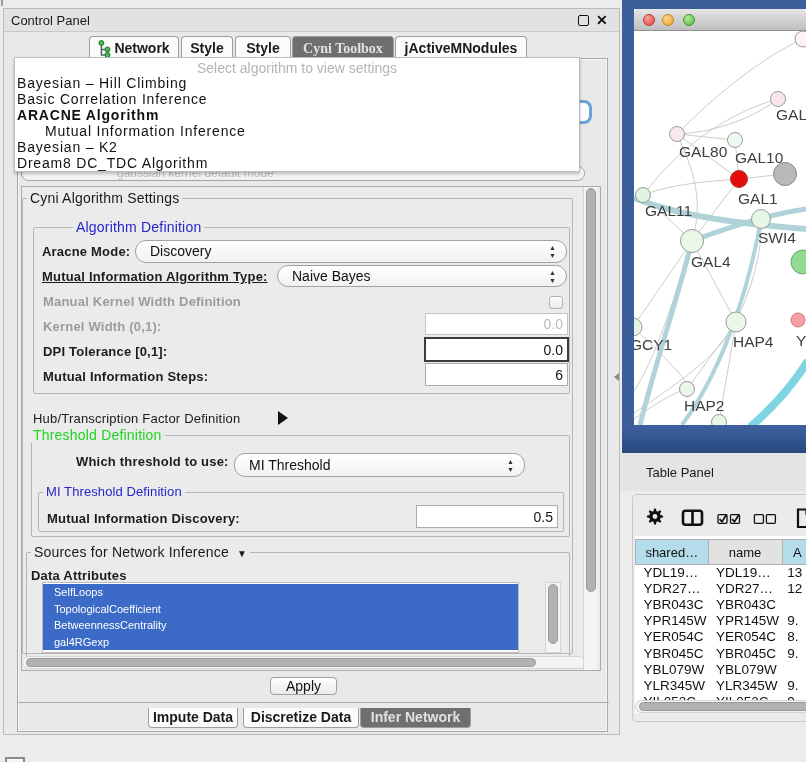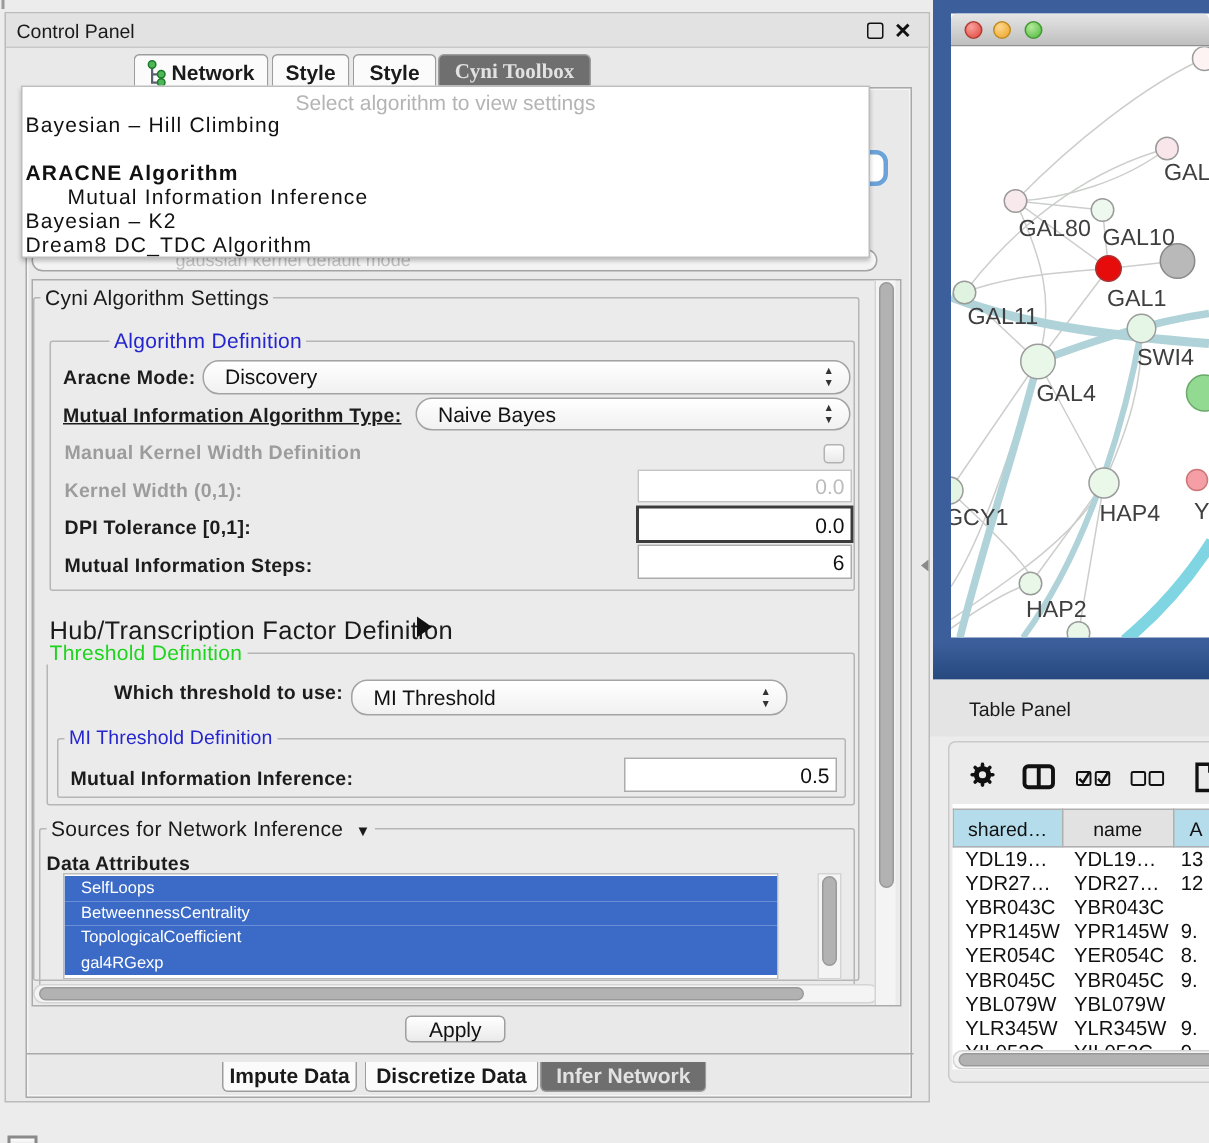--- a/index.html
+++ b/index.html
@@ -76,20 +76,21 @@
         <path d="M3.4 6 V16 H7.5 M3.4 10.5 H7.5" stroke="#5a6070" stroke-width="1.5" fill="none"></path>
         <circle cx="3.4" cy="4" r="2.5" fill="#4db657" stroke="#1d7a2a" stroke-width="1"></circle>
         <circle cx="9.5" cy="10.5" r="2.5" fill="#4db657" stroke="#1d7a2a" stroke-width="1"></circle>
         <circle cx="9.5" cy="16" r="2.5" fill="#4db657" stroke="#1d7a2a" stroke-width="1"></circle>
       </svg>
       <span style="margin-left:16px">Network</span>
     </div>
     <div class="abs tab" style="left:177px;width:52px;">Style</div>
     <div class="abs tab" style="left:231px;width:56px;">Style</div>
     <div class="abs tab tabsel" style="left:288px;width:102px;font-family:Liberation Serif, serif;">Cyni Toolbox</div>
+    <div class="abs tab" style="left:391px;width:132px;">jActiveMNodules</div>
 
     <div id="content" class="abs">
       <div class="abs focusring" style="left:12px;top:41px;width:562px;height:24px;"></div>
       <div class="abs combo" style="left:3px;top:107px;width:564px;height:15px;color:#c0c0c0;
            font-size:12px;line-height:13px;padding-left:95px;overflow:hidden;">gaussian kernel default mode</div>
 
       <div id="scrollwrap" class="abs">
 
         <div class="abs group" style="left:0px;top:11px;width:551px;height:456px;">
           <div class="gtitle" style="color:#1a1a1a;">Cyni Algorithm Settings</div>
@@ -105,42 +106,42 @@
             <div class="abs lbl dis" style="left:9px;top:66px;">Manual Kernel Width Definition</div>
             <div class="abs" style="left:515px;top:68px;width:14px;height:13px;border:1px solid #b3b3b3;border-radius:3px;background:linear-gradient(#fdfdfd,#e9e9e9);"></div>
             <div class="abs lbl dis" style="left:9px;top:91px;">Kernel Width (0,1):</div>
             <input class="abs tfield" style="left: 391px; top: 85px; width: 143px; height: 22px; color: rgb(188, 188, 188); border-color: rgb(196, 196, 196);" value="0.0" readonly="">
             <div class="abs lbl" style="left:9px;top:116px;">DPI Tolerance [0,1]:</div>
             <input class="abs tfield" style="left: 390px; top: 109px; width: 145px; height: 25px; border: 2px solid rgb(60, 60, 60);" value="0.0" readonly="">
             <div class="abs lbl" style="left:9px;top:141px;">Mutual Information Steps:</div>
             <input class="abs tfield" style="left: 391px; top: 135px; width: 143px; height: 23px;" value="6" readonly="">
           </div>
 
-          <div class="abs" style="left:10px;top:212px;font-size:17px;letter-spacing:0.2px;color:#1a1a1a;">Hub/Transcription Factor Definition</div>
+          <div class="abs" style="left:10px;top:212px;font-size:13px;letter-spacing:0.2px;color:#1a1a1a;">Hub/Transcription Factor Definition</div>
           <div class="abs" style="left:255px;top:212px;width:0;height:0;border-left:10px solid #111;border-top:7px solid transparent;border-bottom:7px solid transparent;"></div>
 
           <div class="abs group" style="left:8px;top:236px;width:539px;height:102px;">
             <div class="gtitle" style="color:#1fd41f;left:-2px;">Threshold Definition</div>
             <div class="abs lbl" style="left:44px;top:18px;">Which threshold to use:</div>
             <div class="abs combo" style="left:202px;top:17px;width:291px;height:24px;line-height:22px;padding-left:14px;">MI Threshold
               <div class="updn" style="top:4px;">▲<br>▼</div></div>
             <div class="abs group" style="left:6px;top:56px;width:526px;height:40px;">
               <div class="gtitle" style="color:#2525cd;font-size:13px;letter-spacing:0.1px;">MI Threshold Definition</div>
-              <div class="abs lbl" style="left:8px;top:18px;">Mutual Information Inference:</div>
+              <div class="abs lbl" style="left:8px;top:18px;">Mutual Information Discovery:</div>
               <input class="abs tfield" style="left: 377px; top: 12px; width: 142px; height: 23px;" value="0.5" readonly="">
             </div>
           </div>
 
           <div class="abs group" style="left:3px;top:353px;width:544px;height:110px;border-bottom:none;">
             <div class="gtitle" style="color:#1a1a1a;">Sources for Network Inference &nbsp;<span style="font-size:10px">▼</span></div>
             <div class="abs lbl" style="left:4px;top:15px;">Data Attributes</div>
             <div class="abs" style="left:15px;top:29px;width:477px;height:71px;background:#fff;border:1px solid #bbb;overflow:hidden;">
               <div class="selrow" style="margin-top:1px;">SelfLoops</div>
+              <div class="selrow">TopologicalCoefficient</div>
               <div class="selrow">BetweennessCentrality</div>
-              <div class="selrow">TopologicalCoefficient</div>
               <div class="selrow">gal4RGexp</div>
             </div>
             <div class="abs sbtrack" style="left:518px;top:29px;width:16px;height:71px;">
               <div class="sbthumb" style="left:2px;top:1px;width:10px;height:60px;"></div>
             </div>
           </div>
         </div>
 
         <div class="abs sbtrack" style="left:0px;top:469px;width:564px;height:13px;border-radius:7px;">
           <div class="sbthumb" style="left:3px;top:1px;width:510px;height:9px;"></div>
@@ -155,20 +156,21 @@
 
       <div class="abs" style="left:0px;top:643px;width:591px;border-top:1px solid #a9a9a9;"></div>
       <div class="abs tab btab" style="left:130px;width:90px;">Impute Data</div>
       <div class="abs tab btab" style="left:225px;width:116px;">Discretize Data</div>
       <div class="abs tab btab tabsel" style="left:342px;width:111px;">Infer Network</div>
     </div>
 
     <div id="popup" class="abs">
       <div class="hint">Select algorithm to view settings</div>
       <div class="item" style="top:17px;">Bayesian – Hill Climbing</div>
+      <div class="item" style="top:33px;">Basic Correlation Inference</div>
       <div class="item bold" style="top:49px;">ARACNE Algorithm</div>
       <div class="item" style="top:65px;margin-left:28px;">Mutual Information Inference</div>
       <div class="item" style="top:81px;">Bayesian – K2</div>
       <div class="item" style="top:97px;">Dream8 DC_TDC Algorithm</div>
     </div>
   </div>
 
   <div class="abs" style="left:614px;top:373px;width:0;height:0;border-right:5px solid #8a8a8a;border-top:4px solid transparent;border-bottom:4px solid transparent;"></div>
 
   <div id="bluepane" class="abs">

